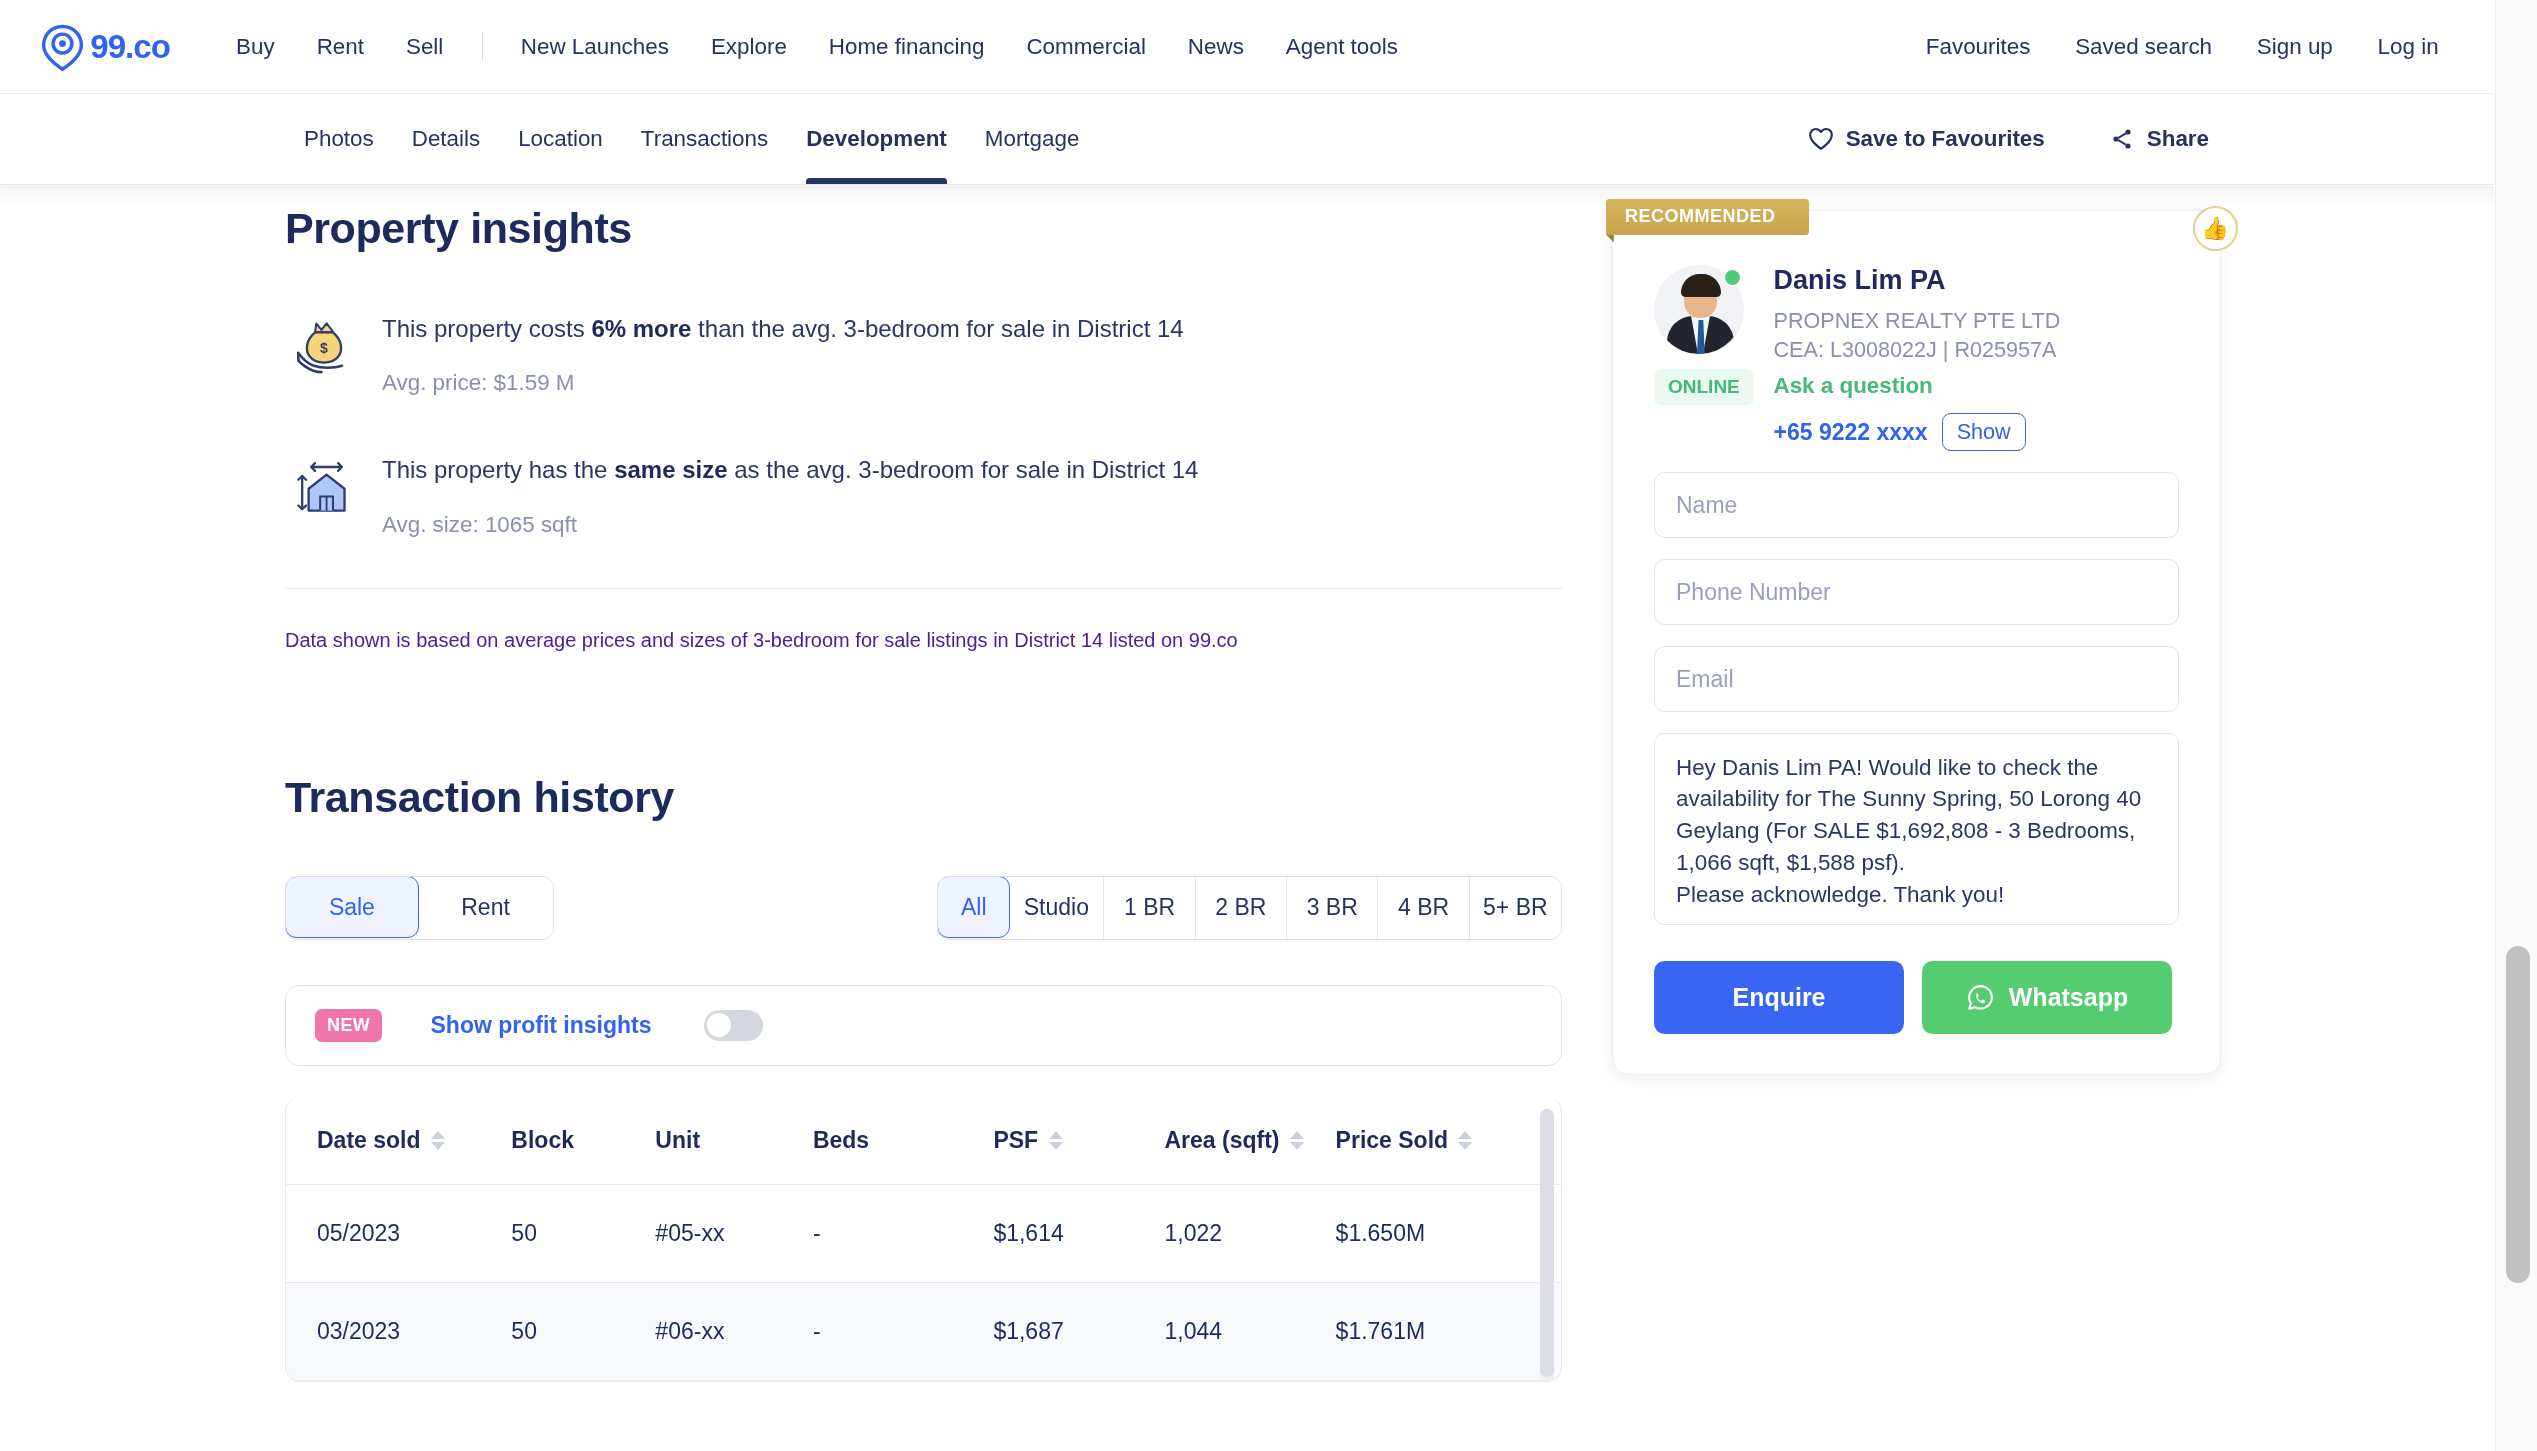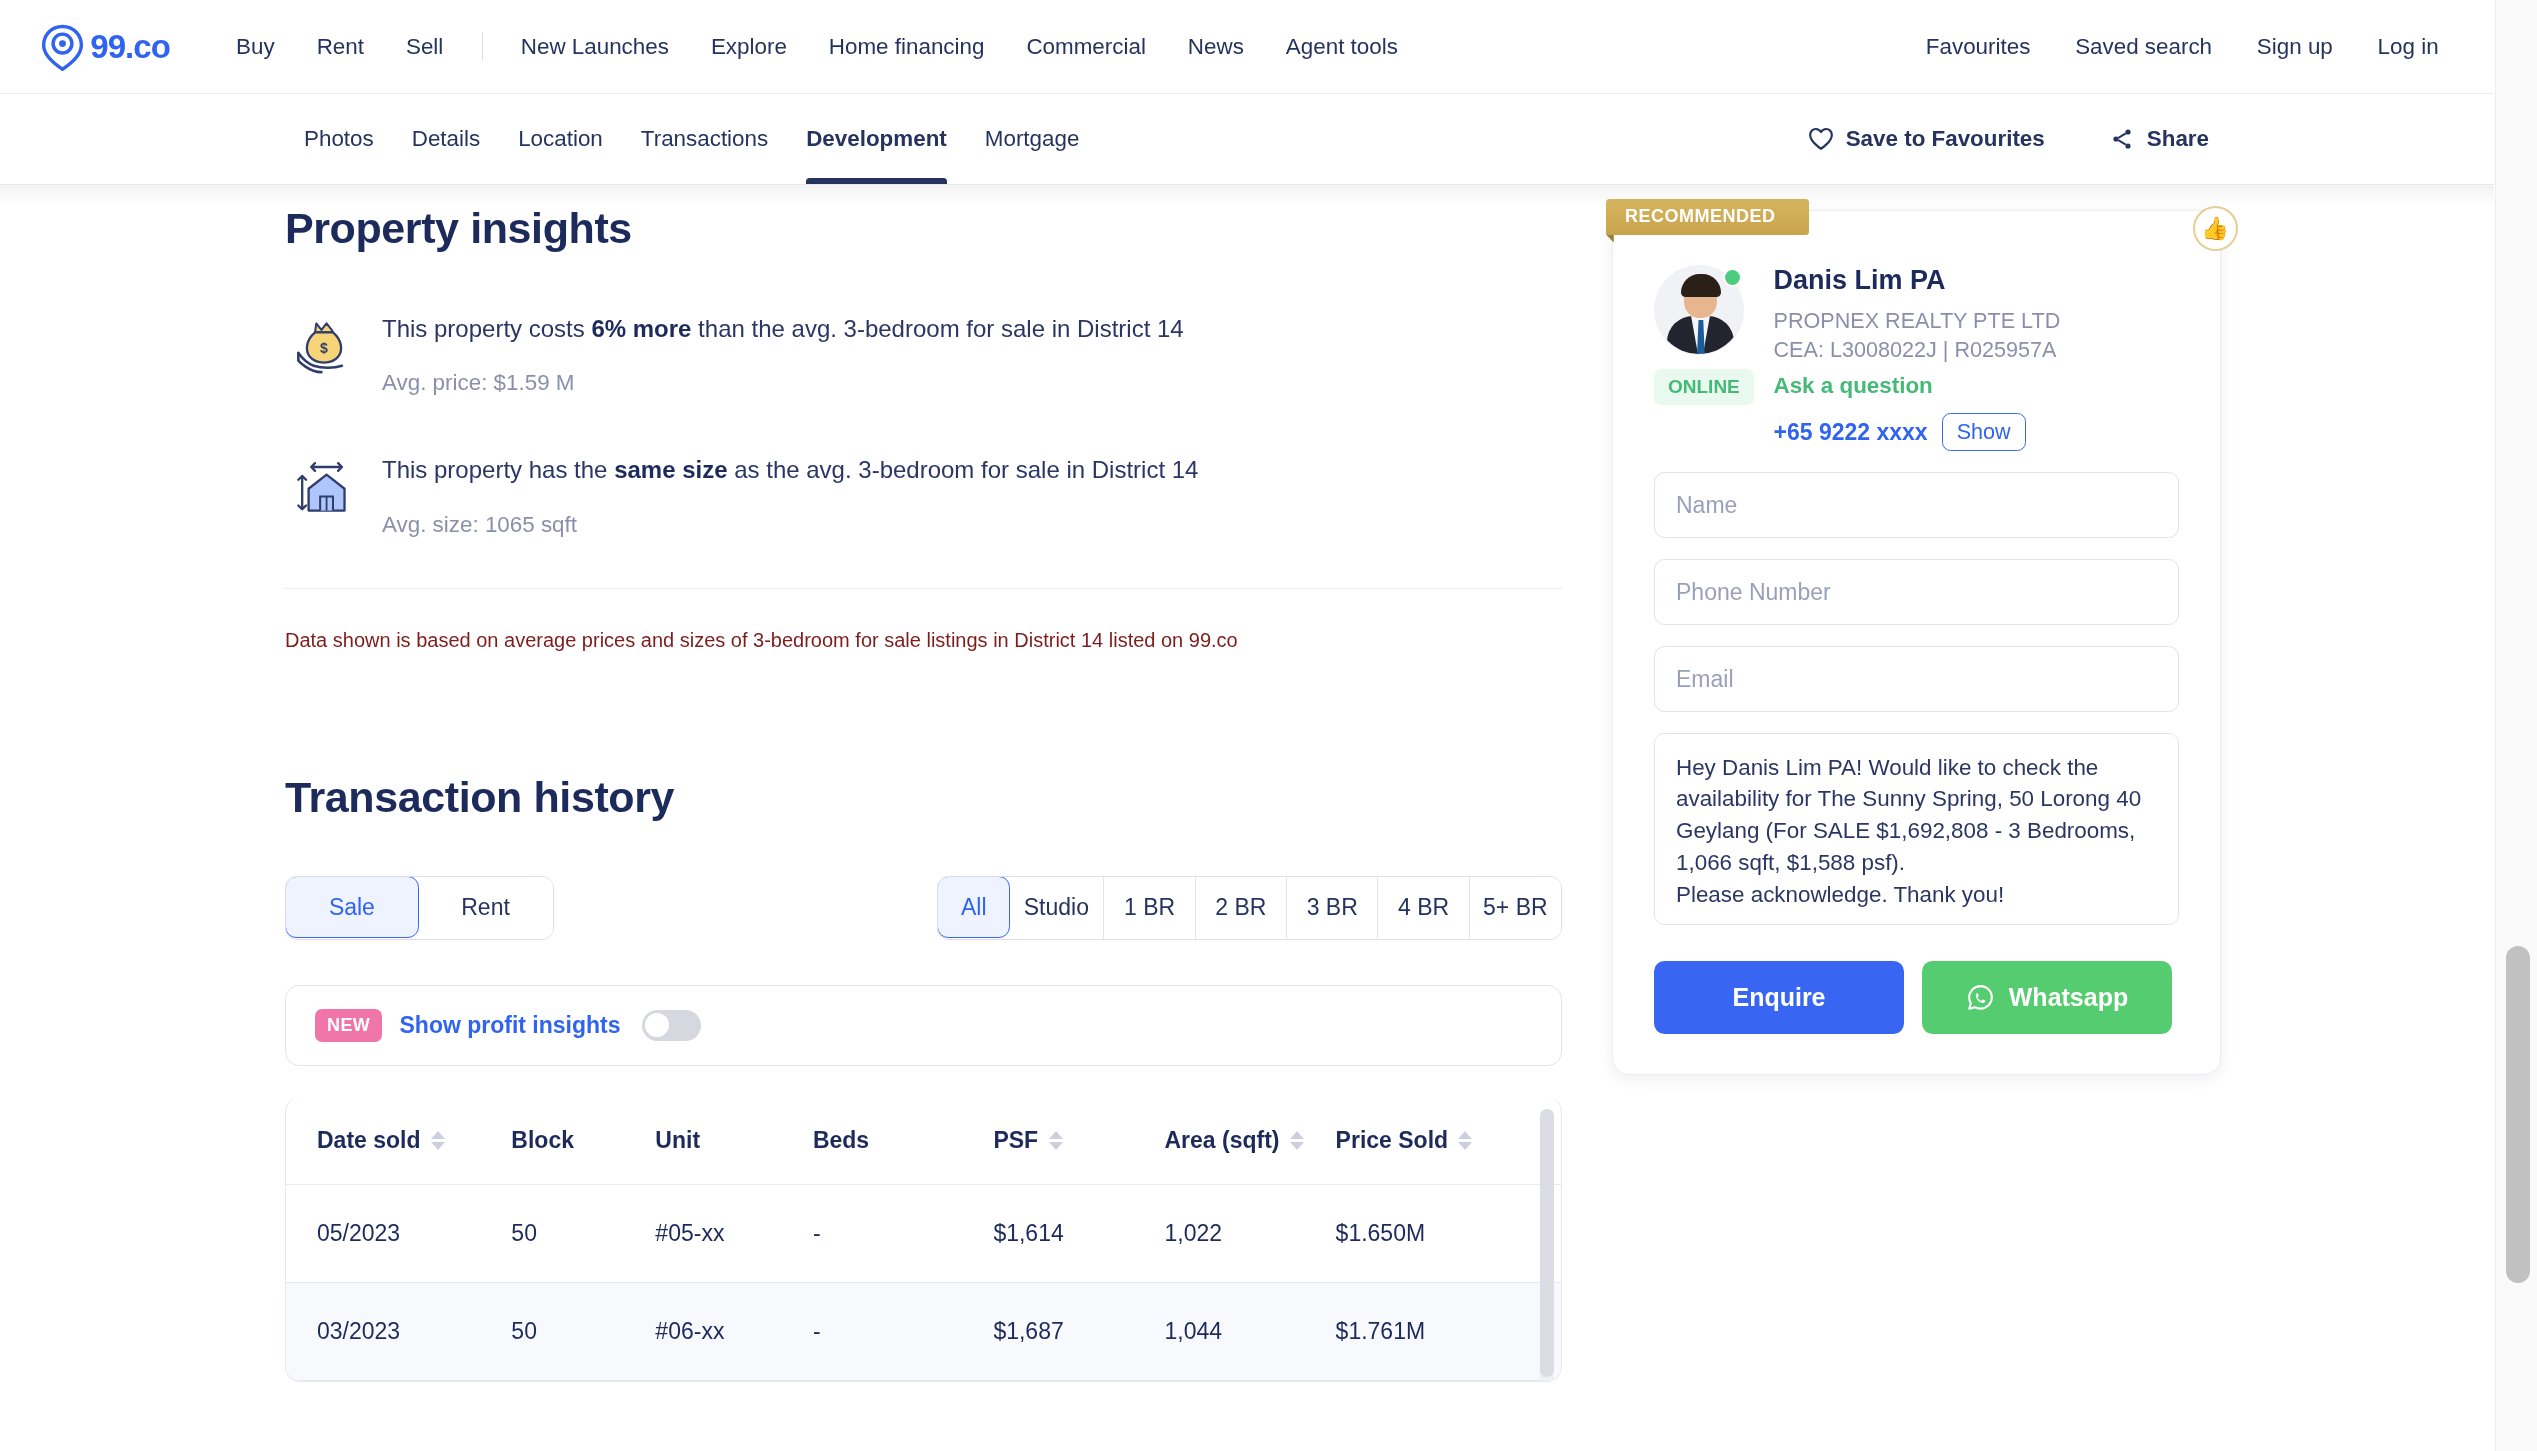--- a/index.html
+++ b/index.html
@@ -60,21 +60,21 @@
   h2.section-title { font-size:43px; font-weight:700; color:#1d2a5c; letter-spacing:-0.4px; }
 
   .insight-row { display:flex; align-items:flex-start; margin-top:0; }
   .insight-icon { width:78px; flex:0 0 78px; display:flex; justify-content:center; padding-top:5.2px; }
   .insight-body { flex:1; padding-left:19px; }
   .insight-main { font-size:24px; color:#2c3664; line-height:1.45; }
   .insight-main b { font-weight:700; color:#1d2a5c; }
   .insight-sub { font-size:22.4px; color:#8a90ab; margin-top:24px; }
 
   .divider { height:0.9px; background:#e8e8ef; width:1277px; }
-  .disclaimer { font-size:20px; color:#7f1d1d; }
+  .disclaimer { font-size:20px; color:#4c1d95; }
 
   
   .seg-group { display:inline-flex; border:0.9px solid #dcdde6; border-radius:12px; overflow:hidden; background:#fff; }
   .seg-btn {
     font-size:23px; color:#26335e; background:#fff; border:none;
     padding:0 29px; height:62px; display:flex; align-items:center; justify-content:center;
     cursor:pointer; font-family:inherit; border-right:0.9px solid #e4e4ec;
   }
   .seg-btn:last-child { border-right:none; }
   .seg-btn.active {
@@ -335,21 +335,21 @@
           <button class="seg-btn w-all active">All</button>
           <button class="seg-btn w-studio">Studio</button>
           <button class="seg-btn">1 BR</button>
           <button class="seg-btn">2 BR</button>
           <button class="seg-btn">3 BR</button>
           <button class="seg-btn">4 BR</button>
           <button class="seg-btn">5+ BR</button>
         </div>
       </div>
 
-      <div class="profit-bar" style="margin-top:45px;">
+      <div class="profit-bar" style="margin-top:45px;gap:31px;">
         <span class="badge-new">NEW</span>
         <span class="profit-label">Show profit insights</span>
         <span class="switch"></span>
       </div>
 
       <div class="table-wrap" style="margin-top:31px;">
         <table class="tx">
           <thead>
             <tr>
               <th class="col-date">

